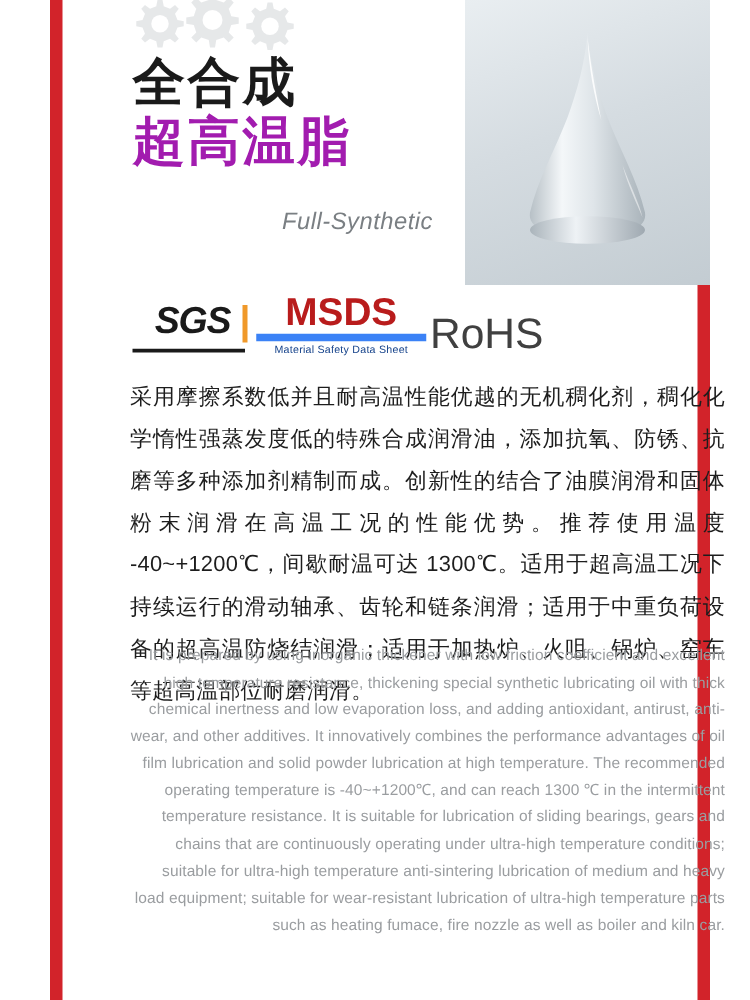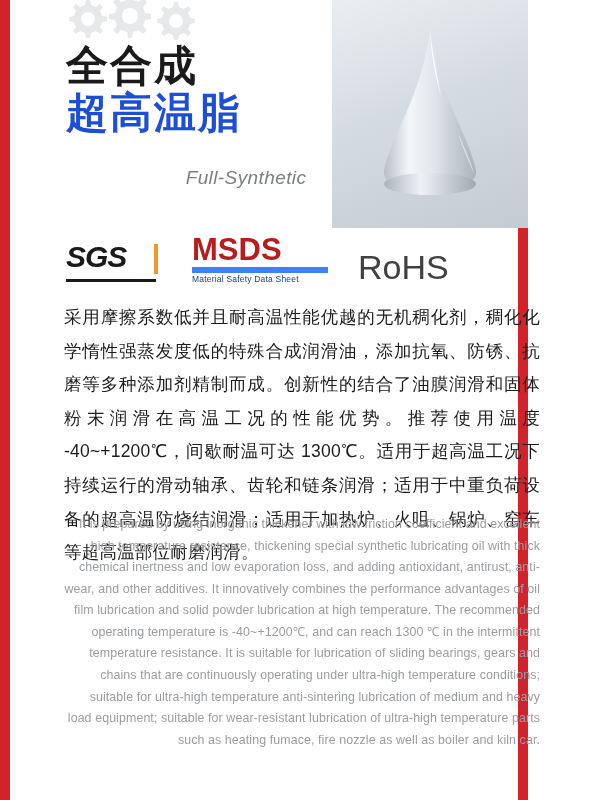--- a/index.html
+++ b/index.html
@@ -14,20 +14,21 @@
     overflow: hidden;
     position: relative;
   }
 
   .page {
     position: relative;
     width: 528px;
     height: 800px;
     box-sizing: border-box;
     background: #ffffff;
+    margin-left: 40px;
   }
 
   
   .gear-cluster {
     position: absolute;
     top: 0;
     left: 66px;
     width: 140px;
     height: 46px;
     opacity: 0.35;
@@ -63,43 +64,44 @@
     font-weight: bold;
     letter-spacing: 2px;
     color: #1a1a1a;
     line-height: 1.12;
     margin: 0;
   }
   .title-cn-2 {
     font-size: 42px;
     font-weight: bold;
     letter-spacing: 2px;
-    color: #1d4ed8;
+    color: #a21caf;
     line-height: 1.12;
     margin: 0;
   }
   .title-en {
     margin-top: 28px;
     font-size: 19px;
     font-style: italic;
     color: #7a7f83;
     line-height: 1.5;
     letter-spacing: 0.4px;
     text-align: center;
   }
 
   
   .certs {
     position: absolute;
     left: 66px;
     top: 236px;
     display: flex;
     align-items: flex-end;
-    gap: 30px;
+    gap: 3px;
     height: 48px;
+    text-align: center;
   }
   .cert-sgs {
     position: relative;
     width: 96px;
     height: 44px;
   }
   .cert-sgs .sgs-word {
     font-size: 30px;
     font-weight: bold;
     font-style: italic;

